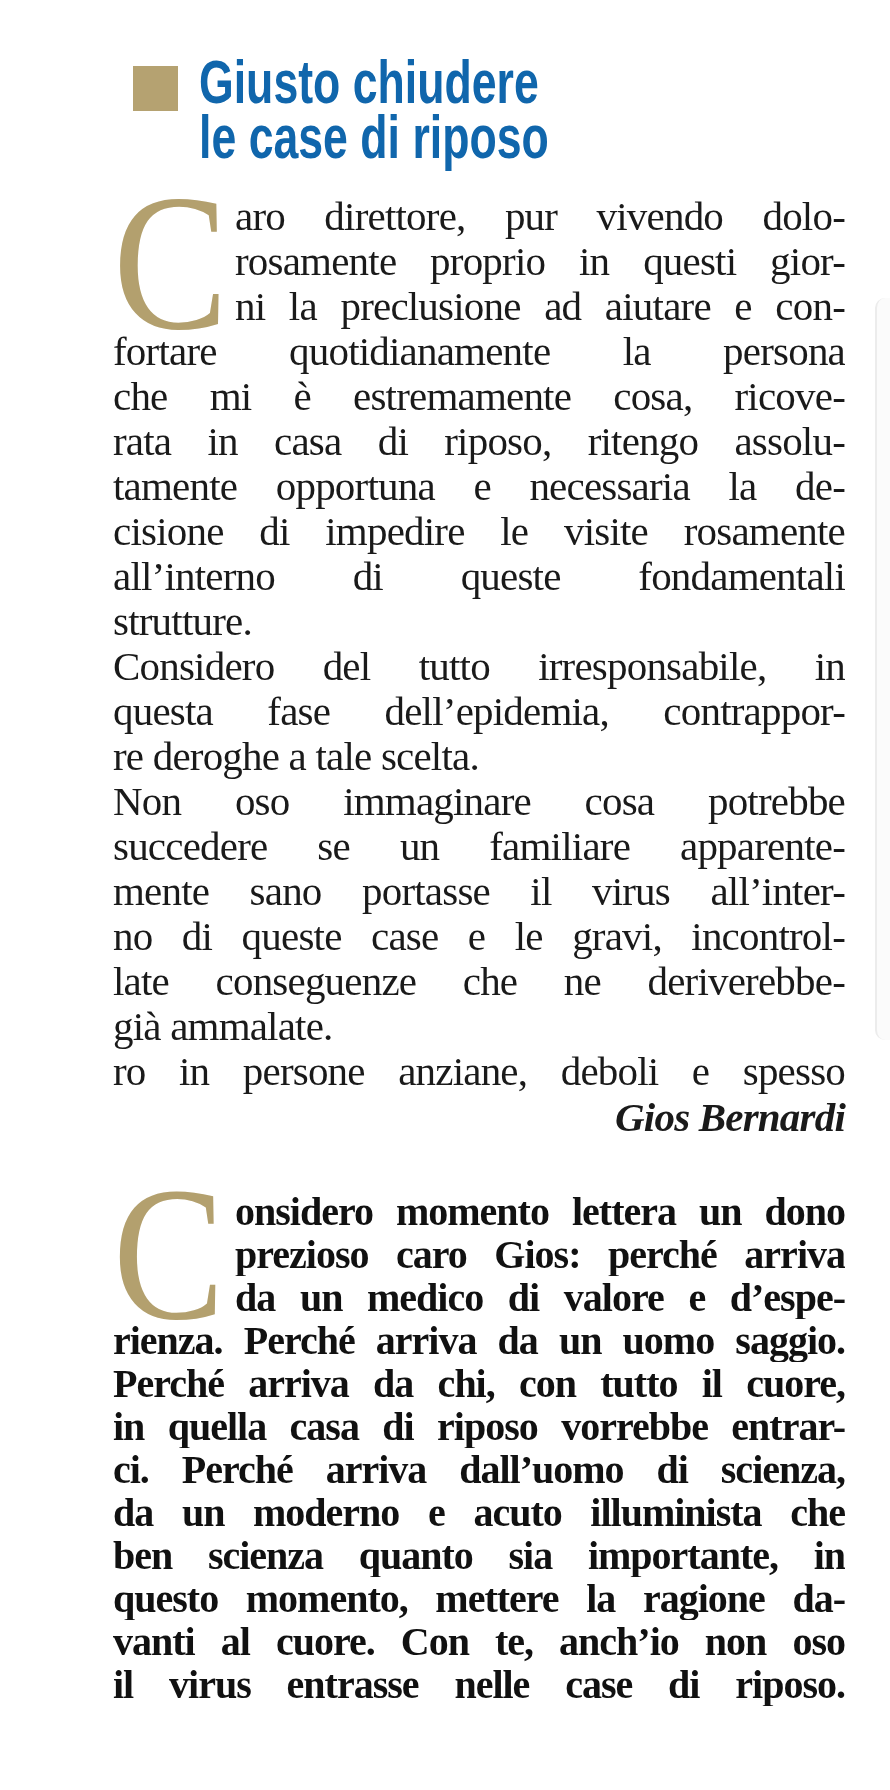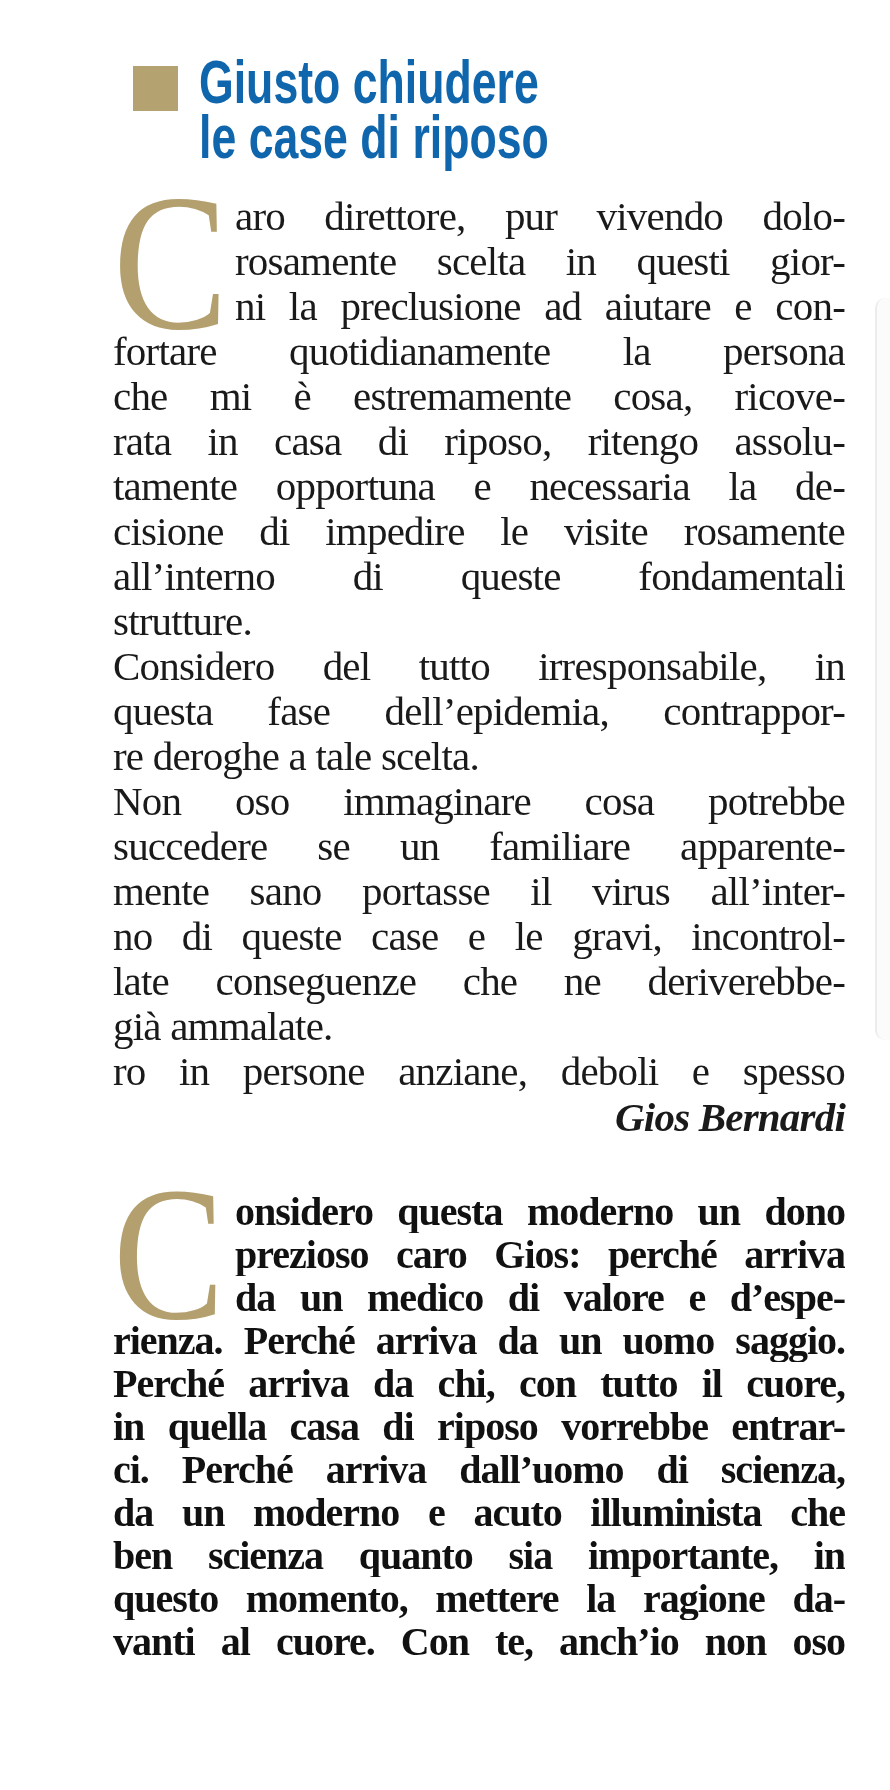--- a/index.html
+++ b/index.html
@@ -73,21 +73,21 @@
     <h1 class="headline" style="color: rgb(16, 102, 172);">
       <span class="hl-line">Giusto chiudere</span>
       <span class="hl-line">le case di riposo</span>
     </h1>
   </div>
 
   <div class="letter-body" style="color: rgb(26, 26, 26);">
     <div class="dropcap" style="color: rgb(179, 160, 110);">C</div>
     <div id="letter-lines">
         <div class="tline">aro direttore, pur vivendo dolo-</div>
-        <div class="tline">rosamente scelta in questi gior-</div>
+        <div class="tline">rosamente proprio in questi gior-</div>
         <div class="tline">ni la preclusione ad aiutare e con-</div>
         <div class="tline">fortare quotidianamente la persona</div>
         <div class="tline">che mi è estremamente cosa, ricove-</div>
         <div class="tline">rata in casa di riposo, ritengo assolu-</div>
         <div class="tline">tamente opportuna e necessaria la de-</div>
         <div class="tline">cisione di impedire le visite rosamente</div>
         <div class="tline">all’interno di queste fondamentali</div>
         <div class="tline end">strutture.</div>
         <div class="tline">Considero del tutto irresponsabile, in</div>
         <div class="tline">questa fase dell’epidemia, contrappor-</div>
@@ -99,29 +99,30 @@
         <div class="tline">late conseguenze che ne deriverebbe-</div>
         <div class="tline end">già ammalate.</div>
         <div class="tline">ro in persone anziane, deboli e spesso</div>
       </div>
     <div class="signature">Gios Bernardi</div>
   </div>
 
   <div class="reply-body">
     <div class="dropcap" style="color: rgb(179, 160, 110);">C</div>
     <div id="reply-lines">
-        <div class="tline">onsidero questa moderno un dono</div>
+        <div class="tline">onsidero momento lettera un dono</div>
         <div class="tline">prezioso caro Gios: perché arriva</div>
         <div class="tline">da un medico di valore e d’espe-</div>
         <div class="tline">rienza. Perché arriva da un uomo saggio.</div>
         <div class="tline">Perché arriva da chi, con tutto il cuore,</div>
         <div class="tline">in quella casa di riposo vorrebbe entrar-</div>
         <div class="tline">ci. Perché arriva dall’uomo di scienza,</div>
         <div class="tline">da un moderno e acuto illuminista che</div>
         <div class="tline">ben scienza quanto sia importante, in</div>
         <div class="tline">questo momento, mettere la ragione da-</div>
         <div class="tline">vanti al cuore. Con te, anch’io non oso</div>
+        <div class="tline">il virus entrasse nelle case di riposo.</div>
       </div>
   </div>
 
   <div class="page-edge"></div>
 
 </div>
 
 </body></html>

